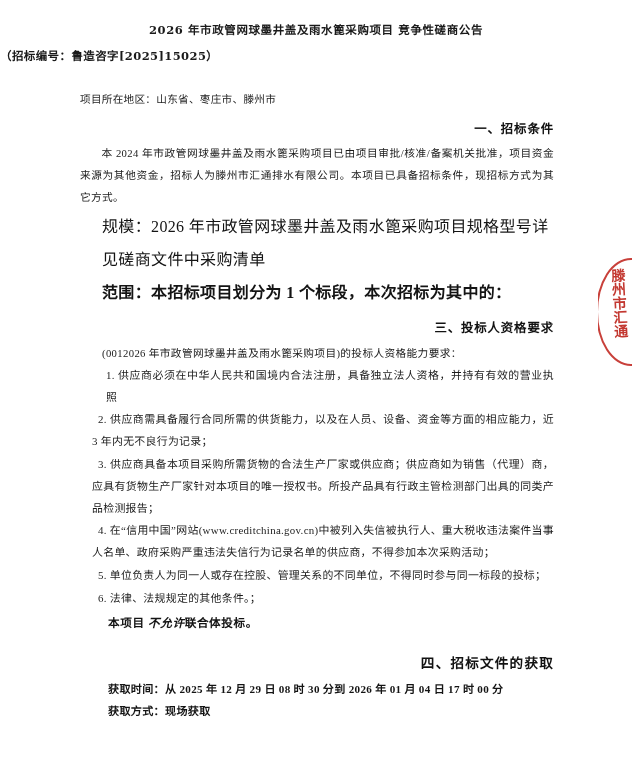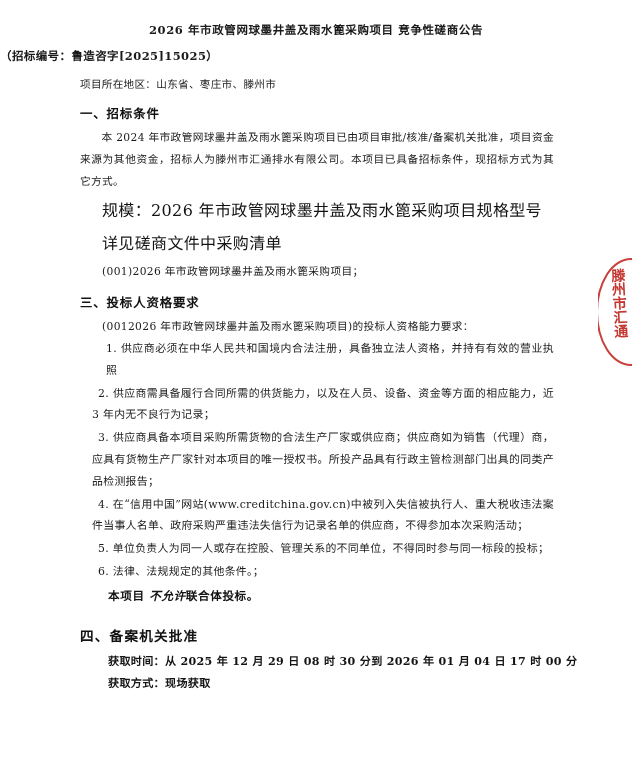--- a/index.html
+++ b/index.html
@@ -46,39 +46,41 @@
     color: #1a1a1a;
     margin: 0;
     padding-top: 9px;
     line-height: 1.5;
     white-space: nowrap;
   }
 
   
   .body-region {
     padding: 0 78px 0 80px;
-    margin-top: 10px;
+    margin-top: 26px;
+    font-family: Liberation Serif, serif;
   }
 
   .region-line {
     font-size: 10.6px;
     line-height: 1.55;
     color: #1c1c1c;
     letter-spacing: 0.3px;
     margin: 0;
     white-space: nowrap;
   }
 
   .section-head {
     font-size: 12.4px;
     font-weight: 700;
     color: #121212;
     letter-spacing: 0.9px;
     margin: 13px 0 5px 0;
     line-height: 1.4;
+    text-align: right;
   }
   .section-head.tight {
     margin-top: 11px;
   }
   .section-head.last {
     font-size: 13.6px;
     margin-top: 19px;
     letter-spacing: 1.2px;
   }
 
@@ -202,35 +204,35 @@
   <div class="doc-subtitle">（招标编号：鲁造咨字[2025]15025）</div>
 
   <div class="body-region">
 
     <p class="region-line">项目所在地区：山东省、枣庄市、滕州市</p>
 
     <h2 class="section-head">一、招标条件</h2>
     <p class="para indent">本 2024 年市政管网球墨井盖及雨水篦采购项目已由项目审批/核准/备案机关批准，项目资金来源为其他资金，招标人为滕州市汇通排水有限公司。本项目已具备招标条件，现招标方式为其它方式。</p>
 
     <p class="scope-line">规模：2026 年市政管网球墨井盖及雨水篦采购项目规格型号详见磋商文件中采购清单</p>
-    <p class="sub-item">(001)2026 年市政管网球墨井盖及雨水篦采购项目；</p>
+    <p class="scope-line bold">范围：本招标项目划分为 1 个标段，本次招标为其中的：</p>
 
     <h2 class="section-head tight">三、投标人资格要求</h2>
     <p class="sub-item">(0012026 年市政管网球墨井盖及雨水篦采购项目)的投标人资格能力要求：</p>
 
     <p class="list-item first">1. 供应商必须在中华人民共和国境内合法注册，具备独立法人资格，并持有有效的营业执照</p>
     <p class="list-item">2. 供应商需具备履行合同所需的供货能力，以及在人员、设备、资金等方面的相应能力，近 3 年内无不良行为记录；</p>
     <p class="list-item">3. 供应商具备本项目采购所需货物的合法生产厂家或供应商；供应商如为销售（代理）商，应具有货物生产厂家针对本项目的唯一授权书。所投产品具有行政主管检测部门出具的同类产品检测报告；</p>
     <p class="list-item">4. 在“信用中国”网站(www.creditchina.gov.cn)中被列入失信被执行人、重大税收违法案件当事人名单、政府采购严重违法失信行为记录名单的供应商，不得参加本次采购活动；</p>
     <p class="list-item">5. 单位负责人为同一人或存在控股、管理关系的不同单位，不得同时参与同一标段的投标；</p>
     <p class="list-item">6. 法律、法规规定的其他条件。；</p>
 
     <p class="emph-line"><span>本项目 </span><span class="emph-italic">不允许</span><span>联合体投标。</span></p>
 
-    <h2 class="section-head last">四、备案机关批准</h2>
+    <h2 class="section-head last">四、招标文件的获取</h2>
     <p class="detail-line"><span class="detail-label">获取时间：</span><span>从 2025 年 12 月 29 日 08 时 30 分到 2026 年 01 月 04 日 17 时 00 分</span></p>
     <p class="detail-line"><span class="detail-label">获取方式：</span><span>现场获取</span></p>
 
   </div>
 
   <div class="seal-wrap">
     <div class="seal-arc"></div>
     <div class="seal-text">滕州市汇通</div>
   </div>
 

